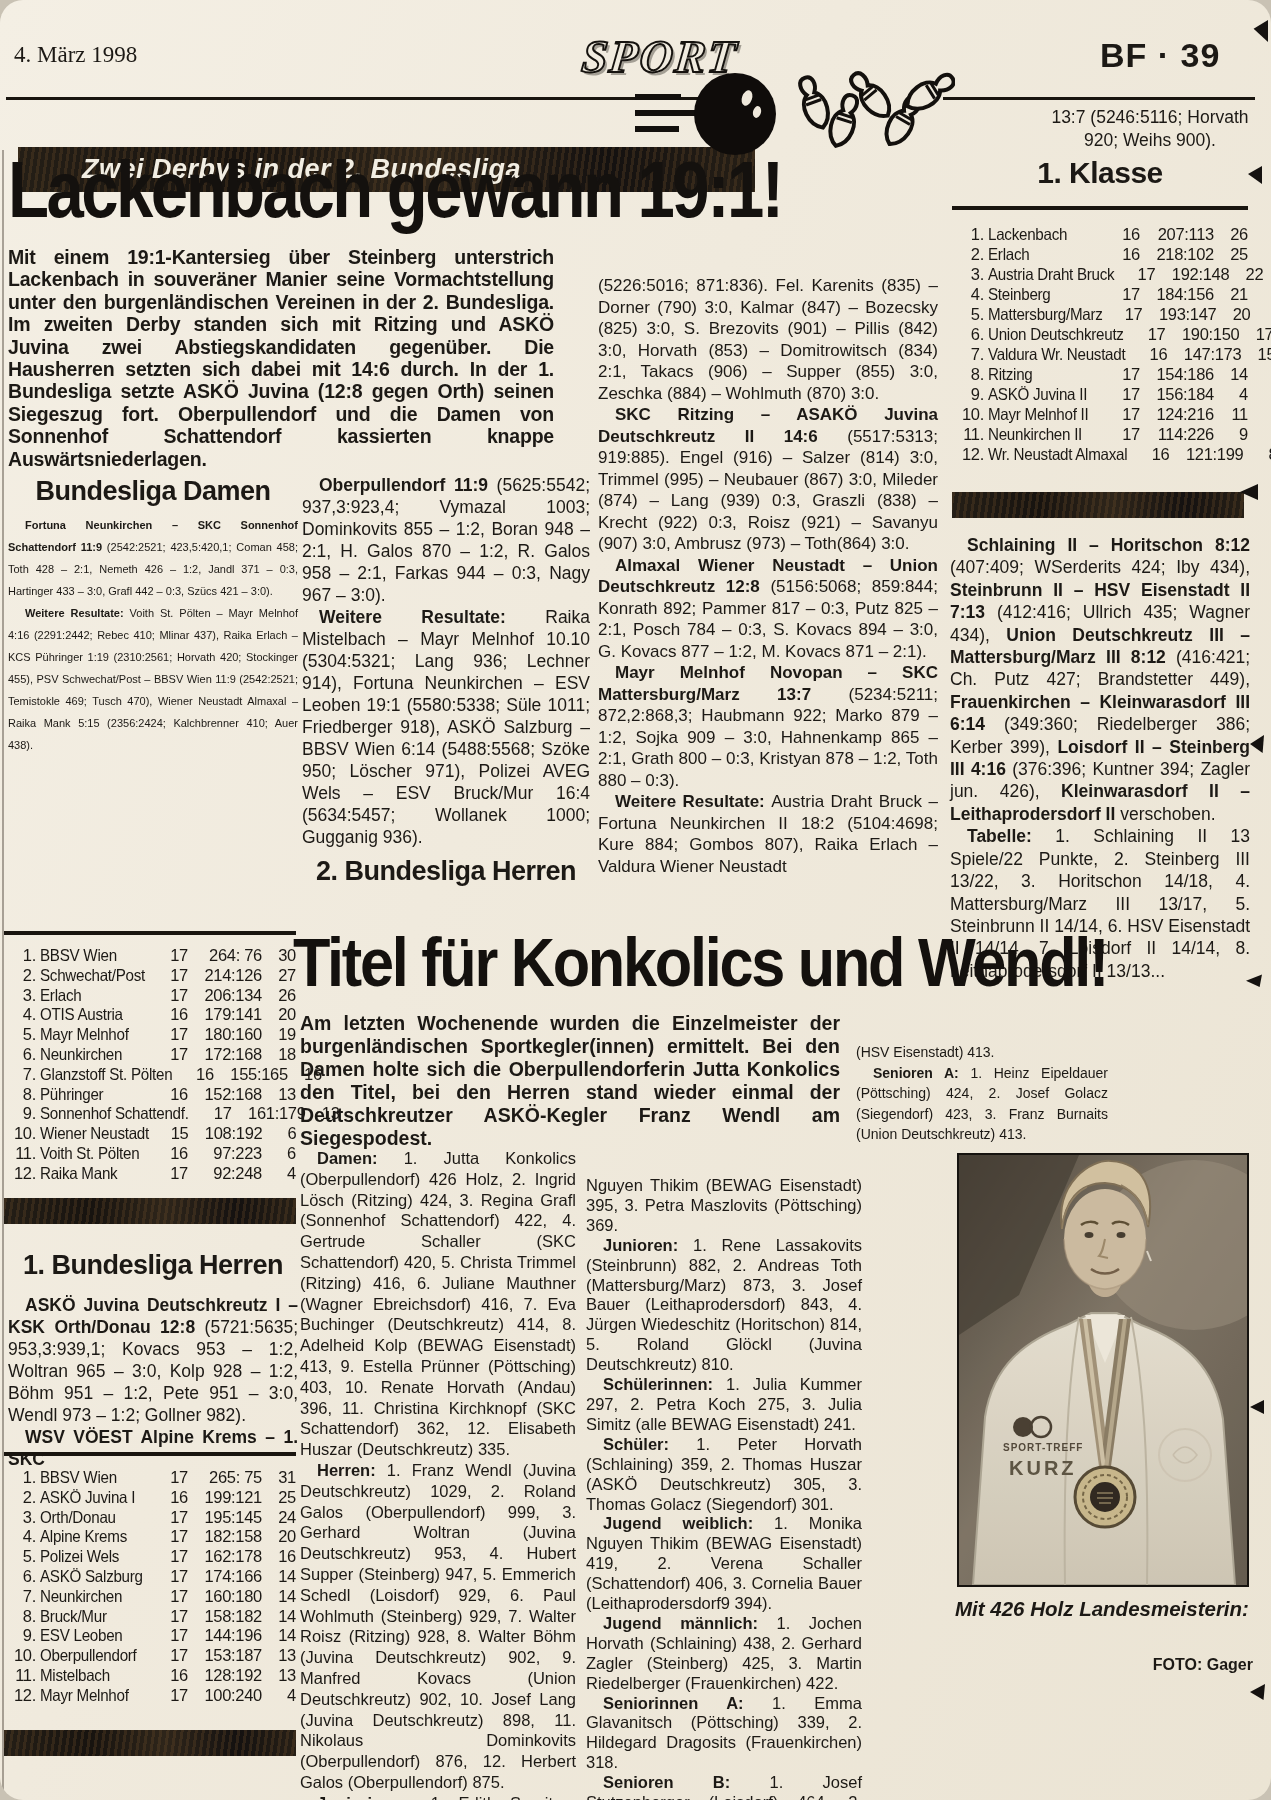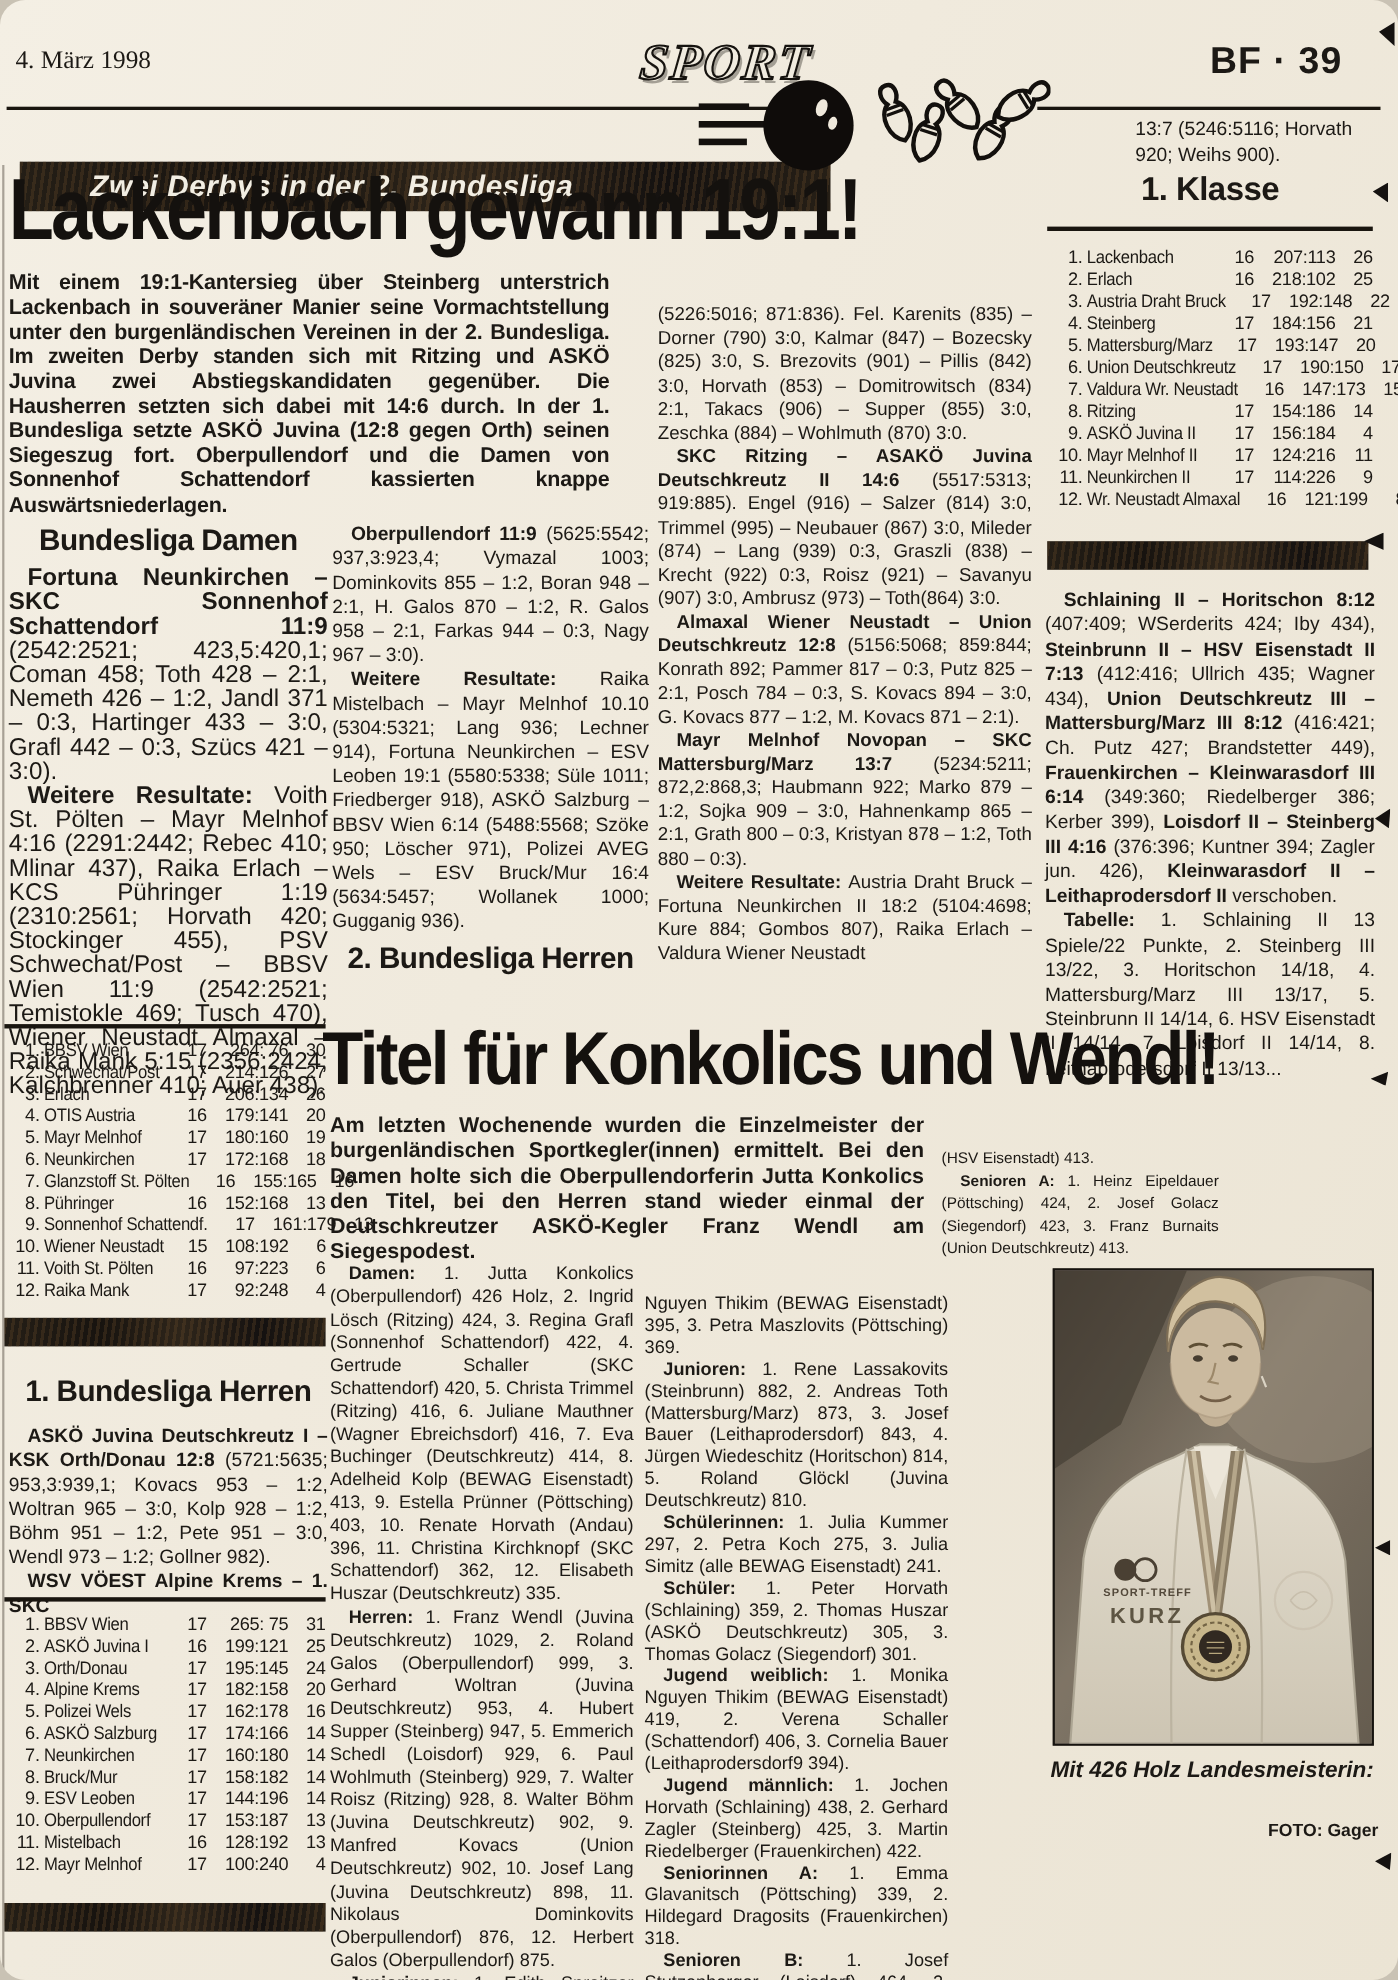--- a/index.html
+++ b/index.html
@@ -17,38 +17,38 @@
   .b-pageno{position:absolute;left:1100px;top:36px;width:166px;font-weight:700;font-size:34px;letter-spacing:1px;}
   .rule{position:absolute;height:3px;background:#19150f;}
   .rule-left{left:6px;top:97px;width:744px;}
   .rule-right{left:943px;top:97px;width:312px;}
   .noise-dark{background:
     repeating-linear-gradient(98deg, rgba(105,75,42,.30) 0 3px, rgba(0,0,0,0) 3px 7px),
     linear-gradient(90deg,#241e16,#17130f 30%,#2e251a 55%,#141110 80%,#261f16);}
   .kicker{position:absolute;left:18px;top:106px;width:737px;height:45px;display:flex;align-items:center;
     padding-left:64px;box-sizing:border-box;color:#f2eee3;font-style:italic;font-weight:700;font-size:27px;letter-spacing:.5px;margin-top:41px;}
   .bowling{position:absolute;left:635px;top:56px;width:320px;height:112px;}
-  .topnote{position:absolute;left:1032px;top:106px;width:236px;font-size:17.5px;line-height:1.32;}
+  .topnote{position:absolute;left:1032px;top:106px;width:236px;font-size:17.5px;line-height:1.32;text-align:center;}
   
   .headline1{position:absolute;left:8px;top:150px;font-weight:700;font-size:79px;letter-spacing:-3px;
     transform:scaleX(.85);transform-origin:left top;white-space:nowrap;line-height:1;color:#14110e;}
   .headline2{position:absolute;left:293px;top:928px;font-weight:700;font-size:68px;letter-spacing:-2.5px;
     transform:scaleX(.9);transform-origin:left top;white-space:nowrap;line-height:1;color:#14110e;}
   
   .lead1{position:absolute;left:8px;top:246px;width:546px;font-weight:700;font-size:19.5px;line-height:22.4px;
     text-align:justify;letter-spacing:-.2px;}
   .lead2{position:absolute;left:300px;top:1012px;width:540px;font-weight:700;font-size:19.5px;line-height:23px;text-align:justify;}
   .copy{text-align:justify;}
   .copy .para{text-indent:17px;}
   .copy .para.ni{text-indent:0;margin-top:28px;}
   .copy .b{font-weight:700;}
   .col3{position:absolute;left:598px;top:247px;width:340px;font-size:17px;line-height:21.5px;}
   .col1-head,.herren1-head{position:absolute;width:290px;text-align:center;font-weight:700;font-size:27px;letter-spacing:-.5px;}
   .col1-head{left:8px;top:476px;}
-  .col1{position:absolute;left:8px;top:514px;width:290px;font-size:22px;line-height:22px;}
+  .col1{position:absolute;left:8px;top:514px;width:290px;font-size:11px;line-height:22px;}
   .col2{position:absolute;left:302px;top:474px;width:288px;font-size:17.5px;line-height:22px;}
   .h-inline{margin:12px 0 0;text-align:center;font-weight:700;font-size:27px;letter-spacing:-.5px;text-indent:0;}
   .match-line{margin-top:12px;text-align:center;font-weight:700;font-size:18px;text-indent:0;}
   .rightcol{position:absolute;left:950px;top:534px;width:300px;font-size:17.5px;line-height:22.4px;}
   .colC{position:absolute;left:856px;top:1014px;width:252px;font-size:14px;line-height:20.6px;}
   .colA{position:absolute;left:300px;top:1148px;width:276px;font-size:16.5px;line-height:20.8px;}
   .colB{position:absolute;left:586px;top:1148px;width:276px;font-size:16.5px;line-height:19.9px;}
   .herren1-head{left:8px;top:1250px;}
   .herren1{position:absolute;left:8px;top:1294px;width:290px;font-size:17.5px;line-height:22px;}
   

